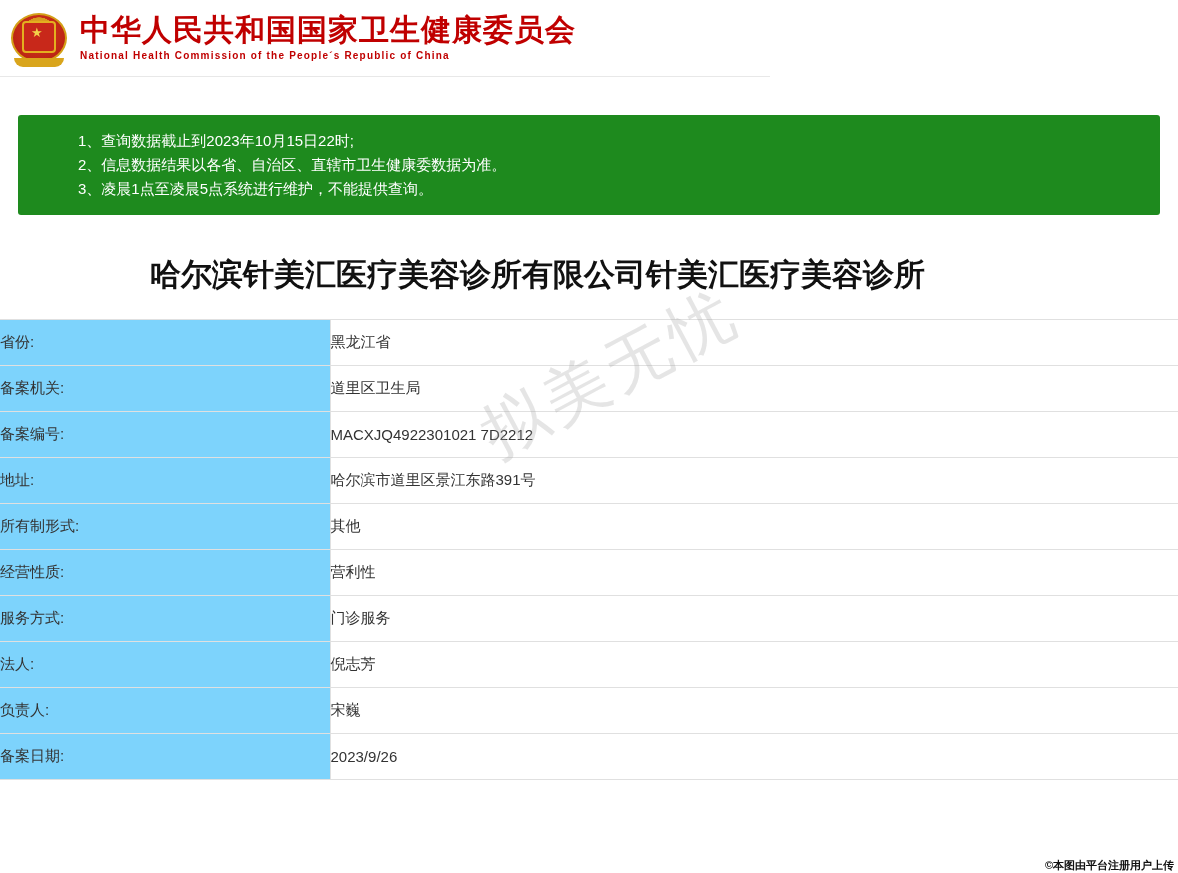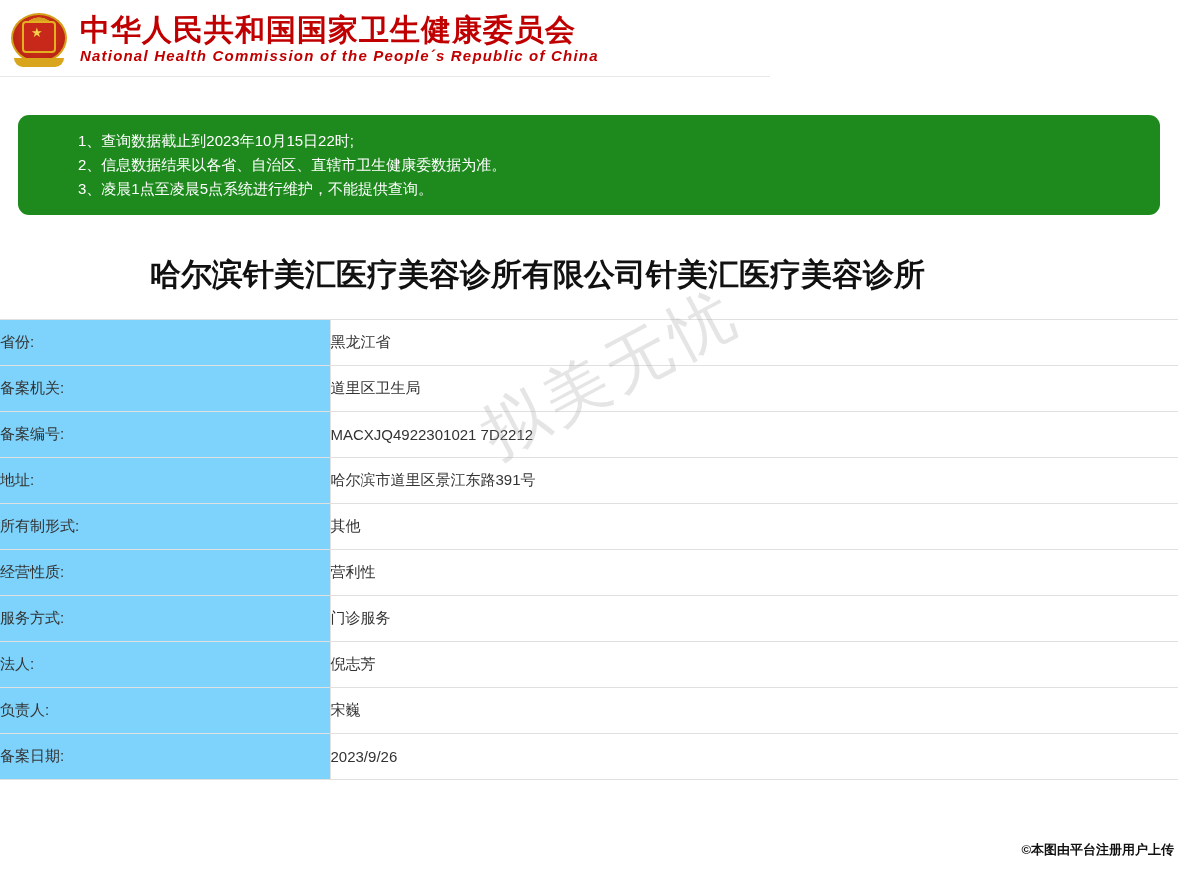--- a/index.html
+++ b/index.html
@@ -66,36 +66,35 @@
     color: #c00000;
     font-size: 30px;
     font-weight: bold;
     letter-spacing: 1px;
     line-height: 36px;
     white-space: nowrap;
     font-family: "Liberation Serif", serif;
   }
   .header-en {
     color: #c00000;
-    font-size: 15px;
+    font-size: 10px;
     font-weight: bold;
     letter-spacing: 1.2px;
     line-height: 16px;
     white-space: nowrap;
-    font-style: italic;
   }
 
   
   .notice {
     margin: 38px 18px 0 18px;
     width: 1142px;
     background: #1e8a1e;
     color: #ffffff;
     padding: 14px 0 14px 60px;
-    border-radius: 11px;
+    border-radius: 3px;
   }
   .notice-line {
     font-size: 15px;
     line-height: 24px;
     white-space: nowrap;
   }
 
   
   .title {
     margin: 38px 0 22px 0;
@@ -149,22 +148,22 @@
     transform: rotate(-28deg);
     font-family: "Liberation Serif", serif;
     letter-spacing: 6px;
     pointer-events: none;
     user-select: none;
     white-space: nowrap;
   }
   .footnote {
     position: absolute;
     right: 4px;
-    bottom: 14px;
-    font-size: 13px;
+    bottom: 0;
+    font-size: 11px;
     font-weight: bold;
     color: #111111;
     white-space: nowrap;
   }
   .page-root { position: relative; width: 1178px; height: 873px; }
 </style>
 </head>
 <body>
 
 <div class="page-root">

